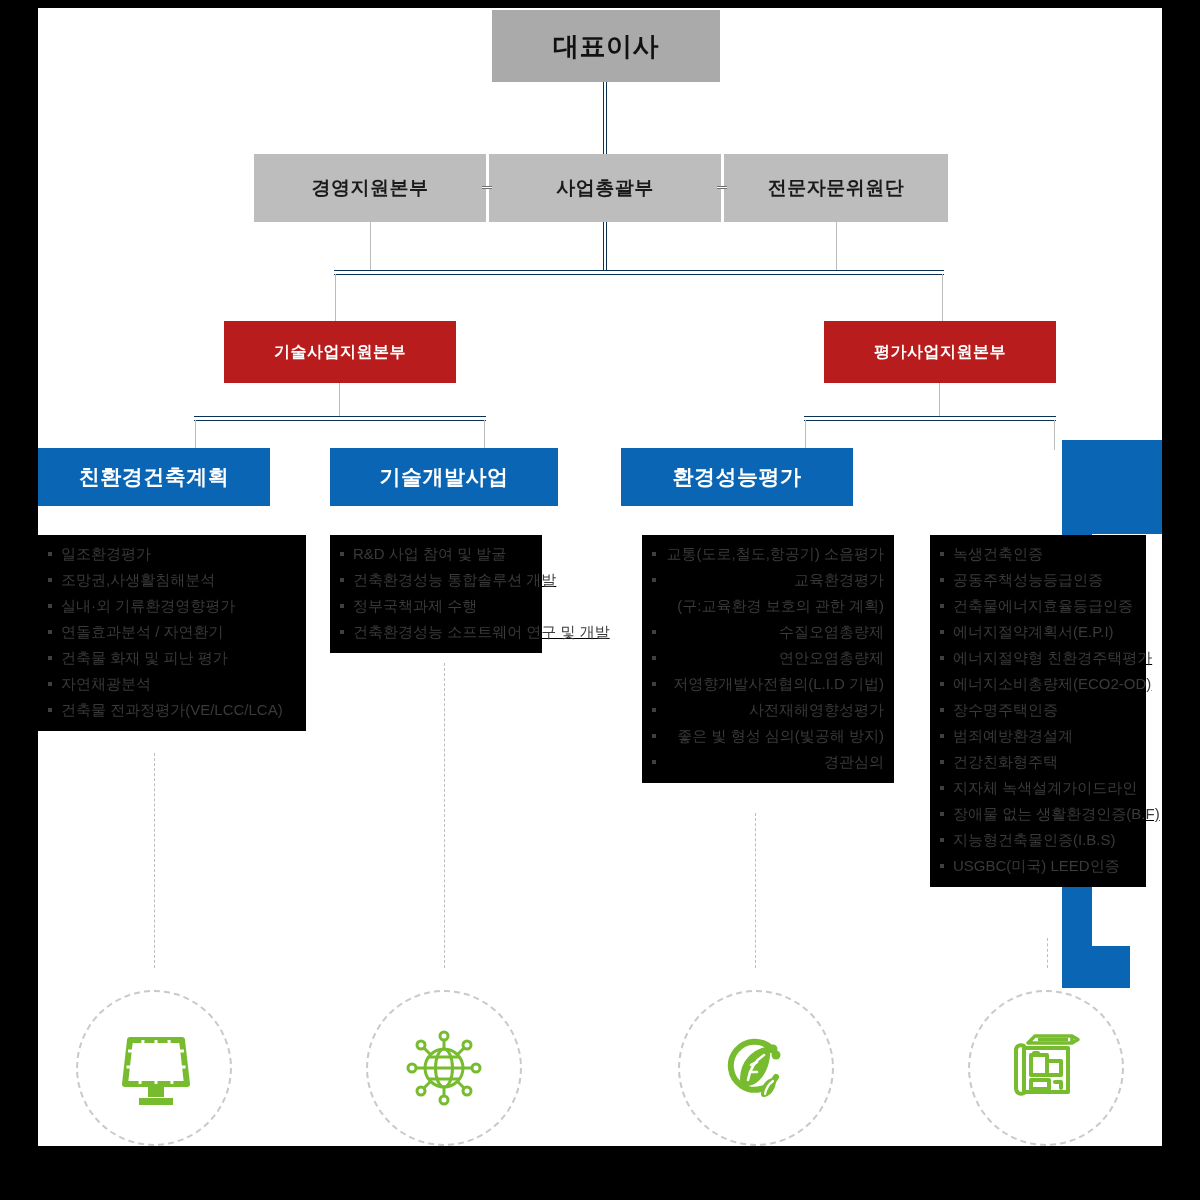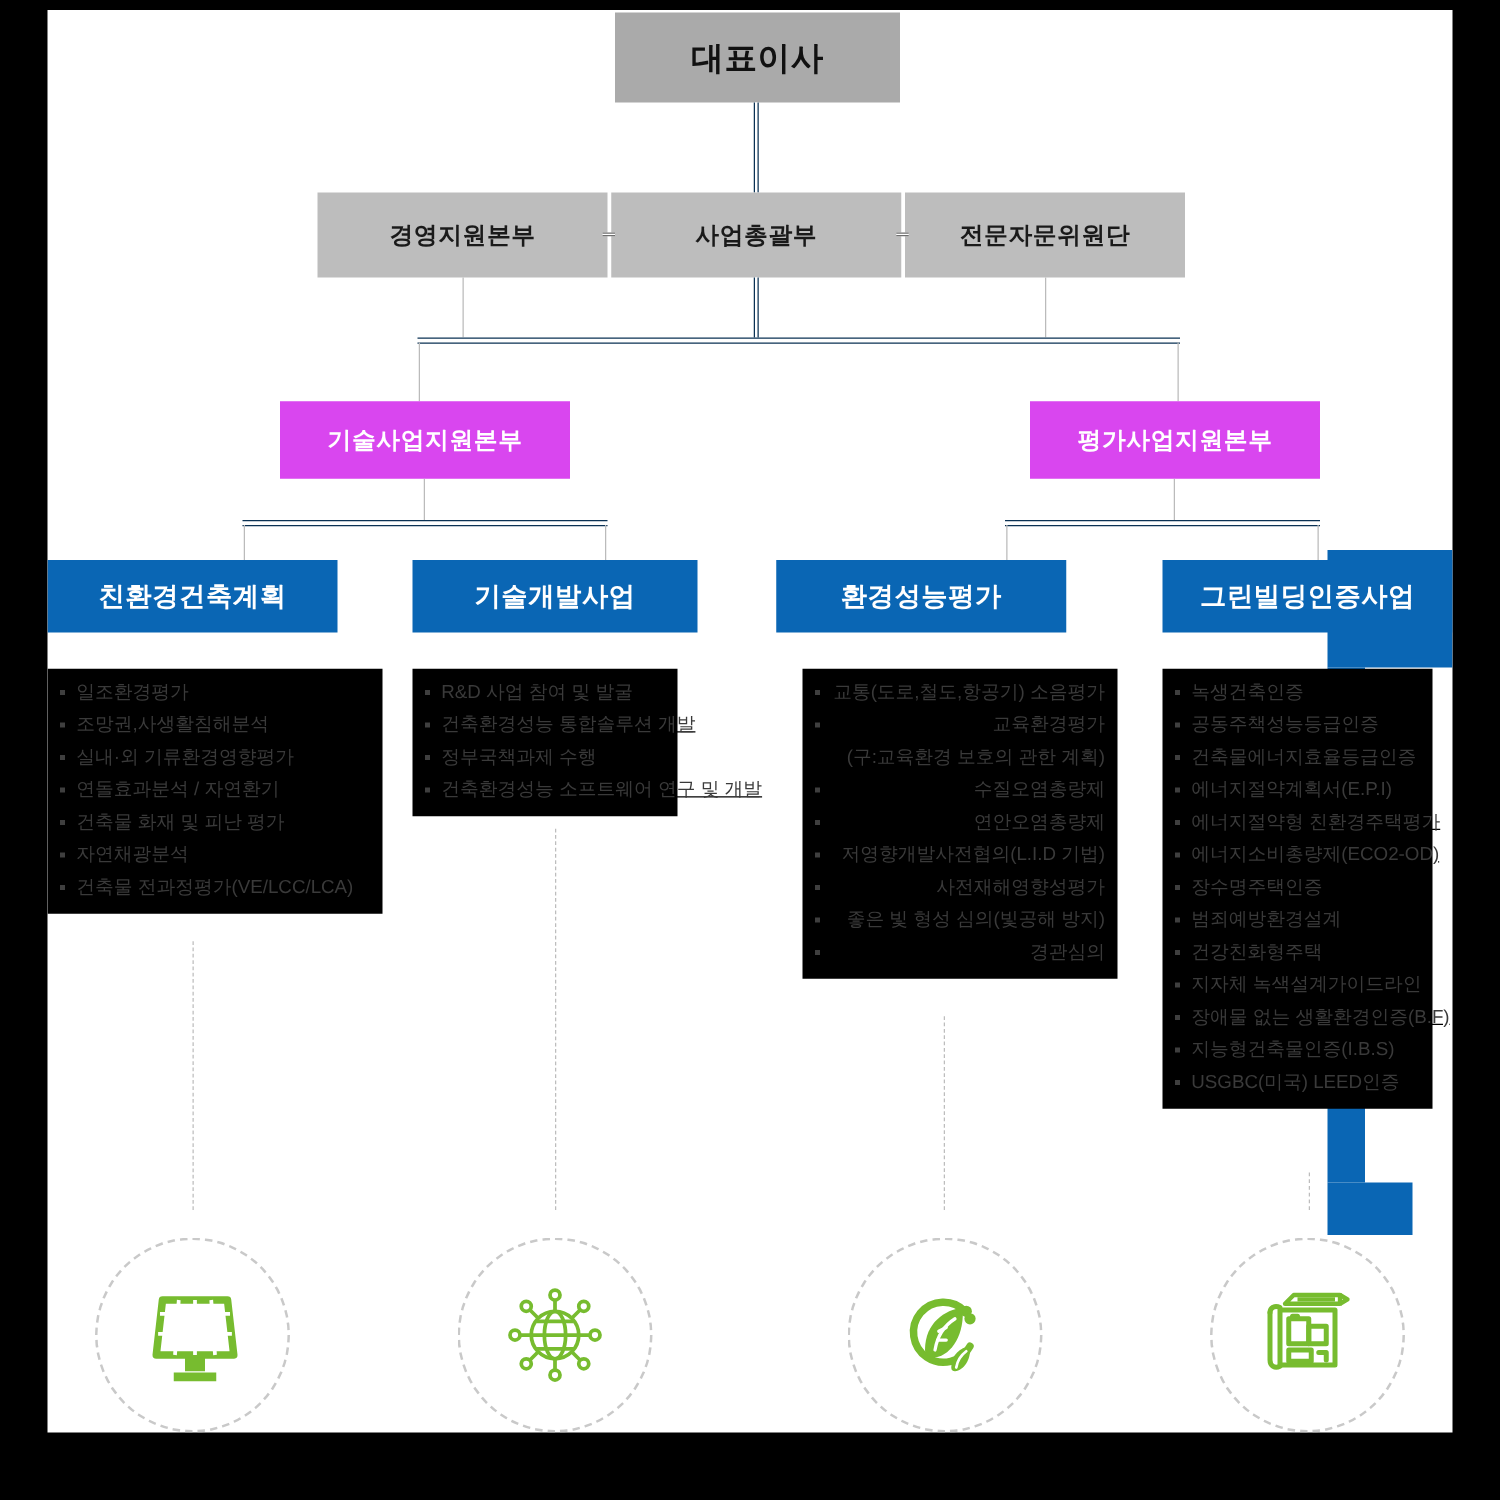--- a/index.html
+++ b/index.html
@@ -45,23 +45,23 @@
     font-size: 26px;
     font-weight: 700;
   }
   .node-gray {
     background: #bdbdbd;
     color: #1a1a1a;
     font-size: 19px;
     font-weight: 700;
   }
   .node-navy {
-    background: #d946ef;
+    background: #b91c1c;
     color: #ffffff;
-    font-size: 19px;
+    font-size: 16px;
     font-weight: 700;
   }
   .node-blue {
     background: #0a66b4;
     color: #ffffff;
     font-size: 21px;
     font-weight: 700;
   }
 
   
@@ -194,23 +194,20 @@
     <div class="vline" style="left:1016px; top:412px; height:30px;"></div>
 
     <div class="node node-blue" style="left:0px; top:440px; width:232px; height:58px;">
       <span>친환경건축계획</span>
     </div>
     <div class="node node-blue" style="left:292px; top:440px; width:228px; height:58px;">
       <span>기술개발사업</span>
     </div>
     <div class="node node-blue" style="left:583px; top:440px; width:232px; height:58px;">
       <span>환경성능평가</span>
-    </div>
-    <div class="node node-blue" style="left:892px; top:440px; width:232px; height:58px;">
-      <span>그린빌딩인증사업</span>
     </div>
 
     <div class="listbox" style="left:0px; top:527px; width:268px;">
       <ul>
         <li>일조환경평가</li>
         <li>조망권,사생활침해분석</li>
         <li>실내·외 기류환경영향평가</li>
         <li>연돌효과분석 / 자연환기</li>
         <li>건축물 화재 및 피난 평가</li>
         <li>자연채광분석</li>

